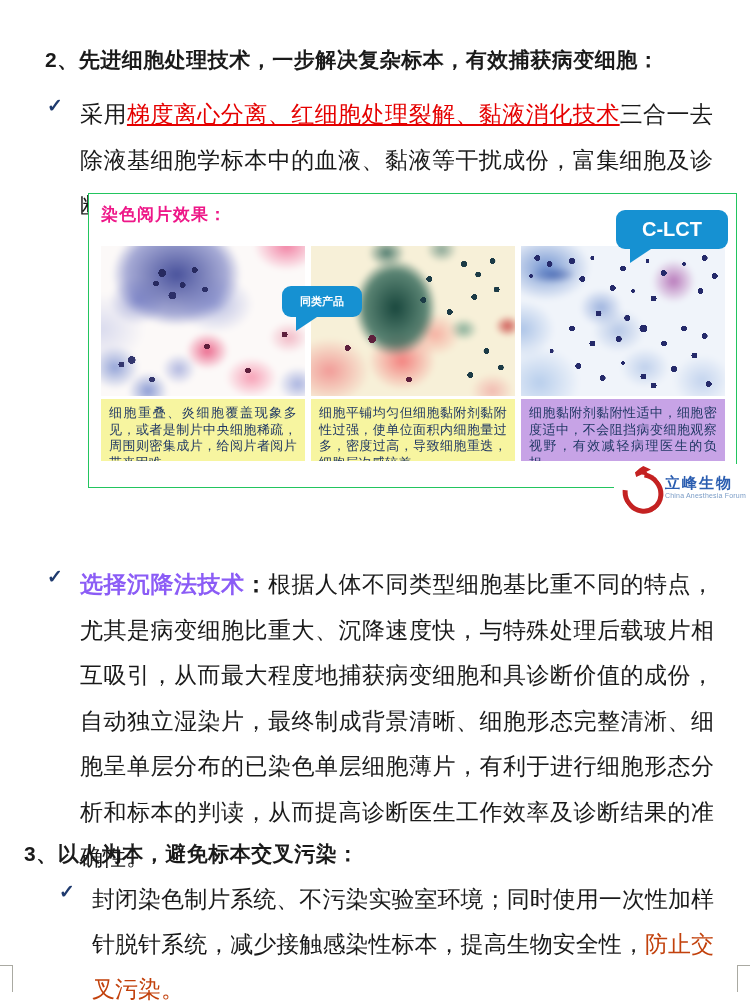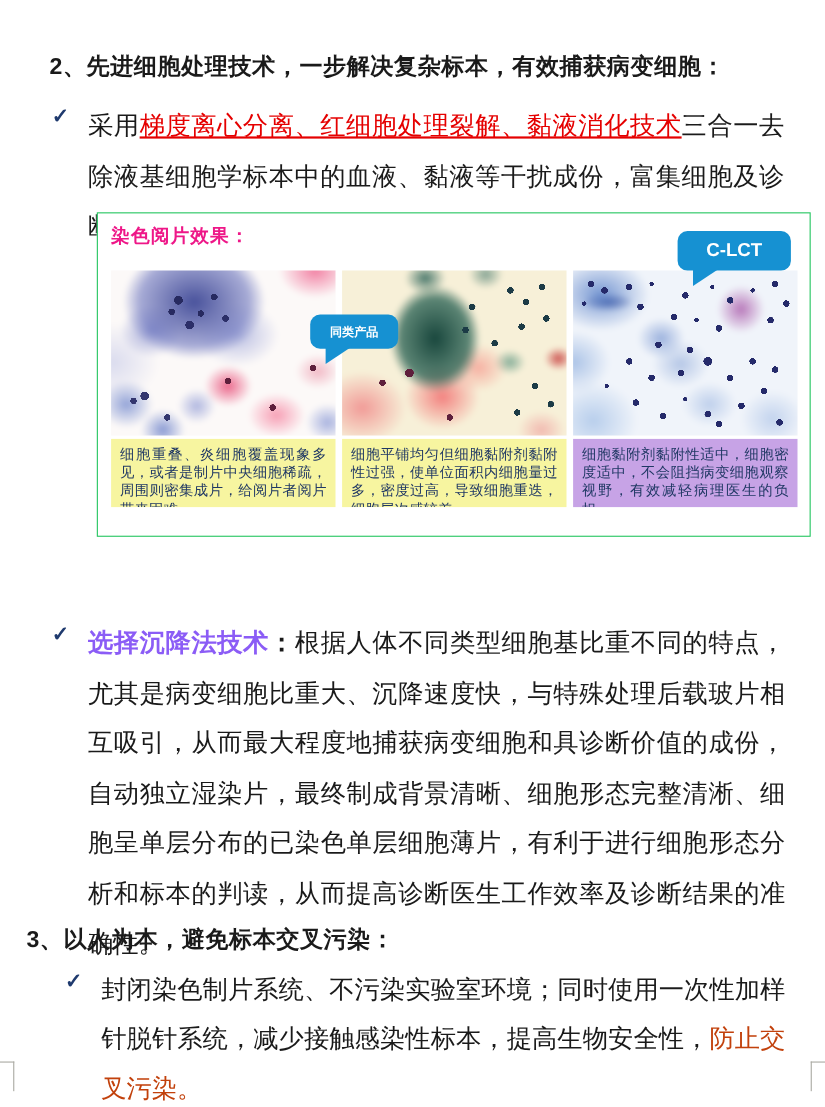--- a/index.html
+++ b/index.html
@@ -139,21 +139,21 @@
   .bubble {
     position:absolute; background:#1691d2; color:#ffffff; font-weight:bold;
     border-radius:9px; padding:8px 18px; z-index:5; white-space:nowrap;
   }
   .bubble::after {
     content:""; position:absolute; bottom:-14px; left:12px; width:0; height:0;
     border-top:16px solid #1691d2; border-right:20px solid transparent;
     border-left:4px solid transparent; transform:skewX(-14deg);
   }
   .bubble-left  { left:193px; top:92px; font-size:11px; }
-  .bubble-right { left:527px; top:16px; font-size:17px; padding:8px 26px; }
+  .bubble-right { left:527px; top:16px; font-size:20px; padding:8px 26px; }
 
   .fig-captions { position:absolute; left:12px; top:205px; display:flex; gap:6px; }
   .caption {
     width:204px; height:62px; padding:6px 8px; font-size:13px; line-height:16.5px;
     color:#203864; text-align:justify; overflow:hidden; letter-spacing:0.2px;
   }
   .cap-yellow { background:#f7f5a0; }
   .cap-purple { background:#c7a3e6; }
 
   .logo {
@@ -210,20 +210,27 @@
 
     <div class="bubble bubble-left">同类产品</div>
     <div class="bubble bubble-right">C-LCT</div>
 
     <div class="fig-captions">
       <div class="caption cap-yellow">细胞重叠、炎细胞覆盖现象多见，或者是制片中央细胞稀疏，周围则密集成片，给阅片者阅片带来困难</div>
       <div class="caption cap-yellow">细胞平铺均匀但细胞黏附剂黏附性过强，使单位面积内细胞量过多，密度过高，导致细胞重迭，细胞层次感较差</div>
       <div class="caption cap-purple">细胞黏附剂黏附性适中，细胞密度适中，不会阻挡病变细胞观察视野，有效减轻病理医生的负担。</div>
     </div>
 
+    <div class="logo">
+      <div class="logo-mark"></div>
+      <div class="logo-text">
+        <span class="logo-name">立峰生物</span>
+        <span class="logo-sub">China Anesthesia Forum</span>
+      </div>
+    </div>
   </div>
 
   <div class="bullet b2">
     <span class="check">✓</span>
     <div class="btext"><span class="kw">选择沉降法技术</span><span class="kw-colon">：</span><span>根据人体不同类型细胞基比重不同的特点，尤其是病变细胞比重大、沉降速度快，与特殊处理后载玻片相互吸引，从而最大程度地捕获病变细胞和具诊断价值的成份，自动独立湿染片，最终制成背景清晰、细胞形态完整清淅、细胞呈单层分布的已染色单层细胞薄片，有利于进行细胞形态分析和标本的判读，从而提高诊断医生工作效率及诊断结果的准确性。</span></div>
   </div>
 
   <div class="heading s3">3、以人为本，避免标本交叉污染：</div>
 
   <div class="bullet b3">

